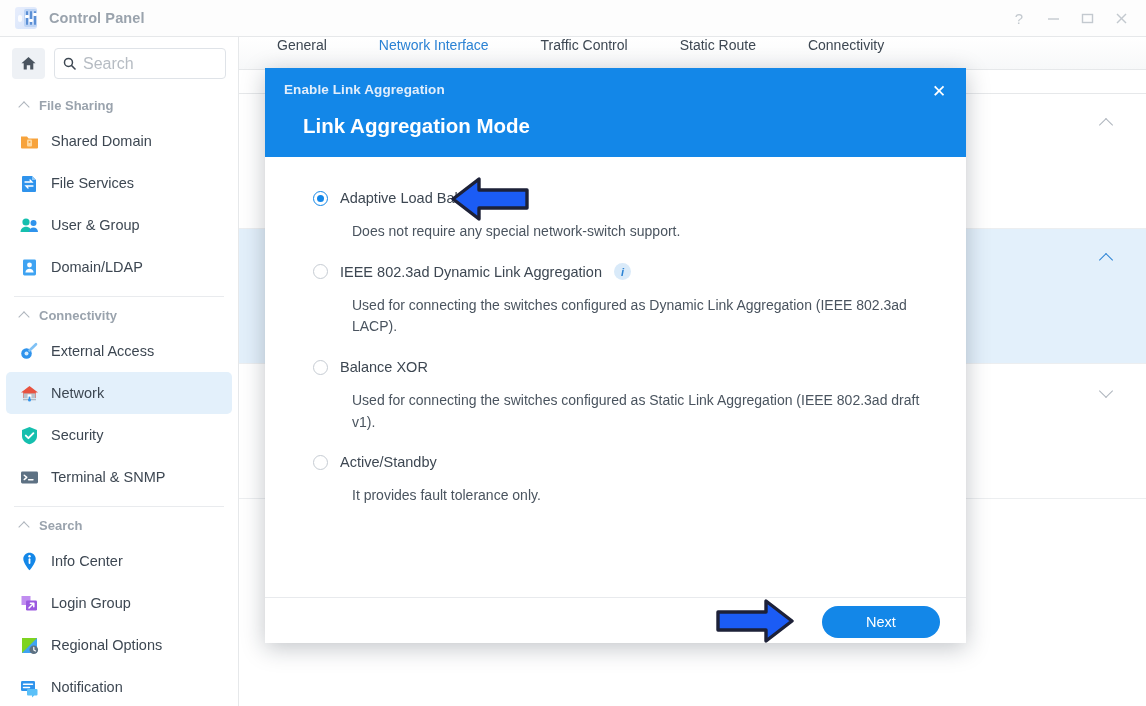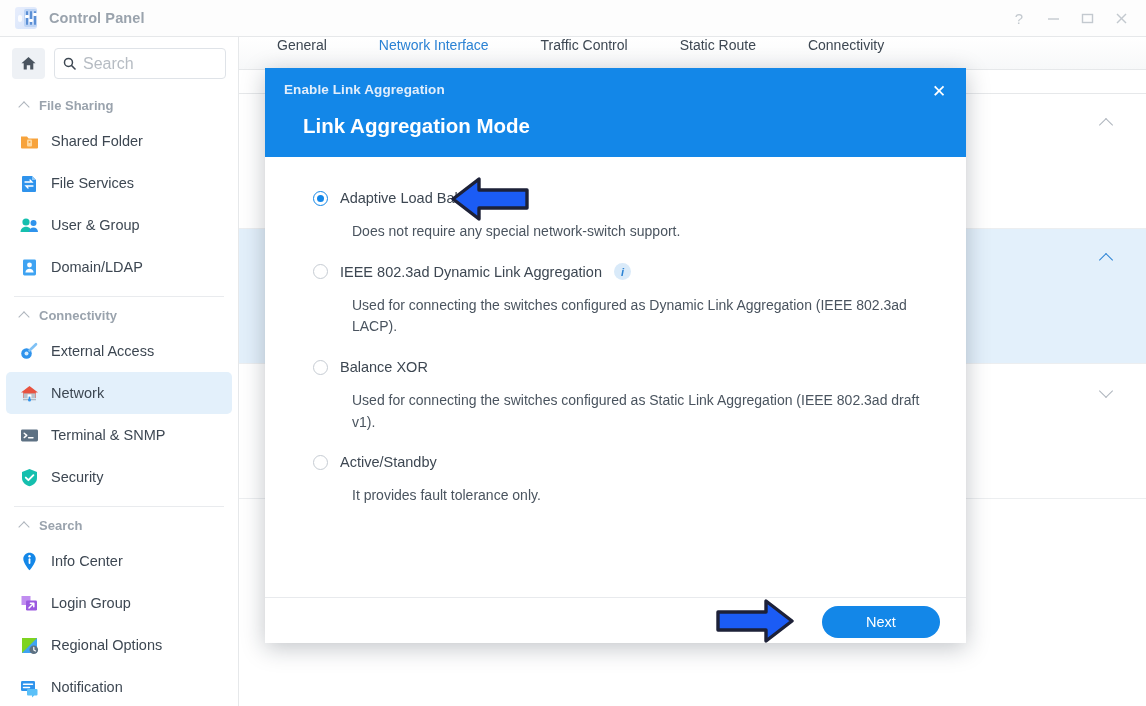--- a/index.html
+++ b/index.html
@@ -230,21 +230,21 @@
       <span>File Sharing</span>
     </div>
     <div class="side-item">
       <span class="side-icon">
         <svg width="21" height="21" viewBox="0 0 21 21">
           <path d="M2 5.5h6l1.6 2H19v9a1 1 0 0 1-1 1H3a1 1 0 0 1-1-1z" fill="#f7a33c"></path>
           <rect x="8" y="8.5" width="5" height="7" rx="1" fill="#ffd9a0"></rect>
           <circle cx="10.5" cy="11" r="1.1" fill="#f7a33c"></circle>
         </svg>
       </span>
-      <span>Shared Folder</span>
+      <span>Shared Domain</span>
     </div>
     <div class="side-item">
       <span class="side-icon">
         <svg width="21" height="21" viewBox="0 0 21 21">
           <path d="M4 3h9l4 4v11a1 1 0 0 1-1 1H4a1 1 0 0 1-1-1V4a1 1 0 0 1 1-1z" fill="#2f93ec"></path>
           <path d="M13 3l4 4h-4z" fill="#8cc8f7"></path>
           <path d="M6 9h7l-2-2M14 13H7l2 2" stroke="#fff" stroke-width="1.3" fill="none" stroke-linecap="round"></path>
         </svg>
       </span>
       <span>File Services</span>
@@ -296,35 +296,35 @@
           <rect x="4" y="15.8" width="13" height="1.5" fill="#aeb9c3"></rect>
           <path d="M10.5 13.6v3.4" stroke="#2f93ec" stroke-width="1.6"></path>
           <circle cx="10.5" cy="17" r="1.5" fill="#2f93ec"></circle>
         </svg>
       </span>
       <span>Network</span>
     </div>
     <div class="side-item">
       <span class="side-icon">
         <svg width="21" height="21" viewBox="0 0 21 21">
+          <path d="M10.5 2 L18 5v6c0 4.2-3.2 7-7.5 8.2C6.2 18 3 15.2 3 11V5z" fill="#15bfae"></path>
+          <path d="M6.8 10.6l2.6 2.6 5-5" stroke="#fff" stroke-width="1.9" fill="none" stroke-linecap="round" stroke-linejoin="round"></path>
+        </svg>
+      </span>
+      <span>Security</span>
+    </div>
+    <div class="side-item">
+      <span class="side-icon">
+        <svg width="21" height="21" viewBox="0 0 21 21">
           <rect x="2" y="4.5" width="17" height="12" rx="1.4" fill="#5d7183"></rect>
           <path d="M5.2 8.2l2.6 2.2-2.6 2.2" stroke="#fff" stroke-width="1.4" fill="none" stroke-linecap="round" stroke-linejoin="round"></path>
           <line x1="9.6" y1="12.8" x2="14" y2="12.8" stroke="#fff" stroke-width="1.4" stroke-linecap="round"></line>
         </svg>
       </span>
       <span>Terminal &amp; SNMP</span>
-    </div>
-    <div class="side-item">
-      <span class="side-icon">
-        <svg width="21" height="21" viewBox="0 0 21 21">
-          <path d="M10.5 2 L18 5v6c0 4.2-3.2 7-7.5 8.2C6.2 18 3 15.2 3 11V5z" fill="#15bfae"></path>
-          <path d="M6.8 10.6l2.6 2.6 5-5" stroke="#fff" stroke-width="1.9" fill="none" stroke-linecap="round" stroke-linejoin="round"></path>
-        </svg>
-      </span>
-      <span>Security</span>
     </div>
 
     <div class="side-sep"></div>
 
     <div class="group-head">
       <span class="chev-up"></span>
       <span>Search</span>
     </div>
     <div class="side-item">
       <span class="side-icon">

